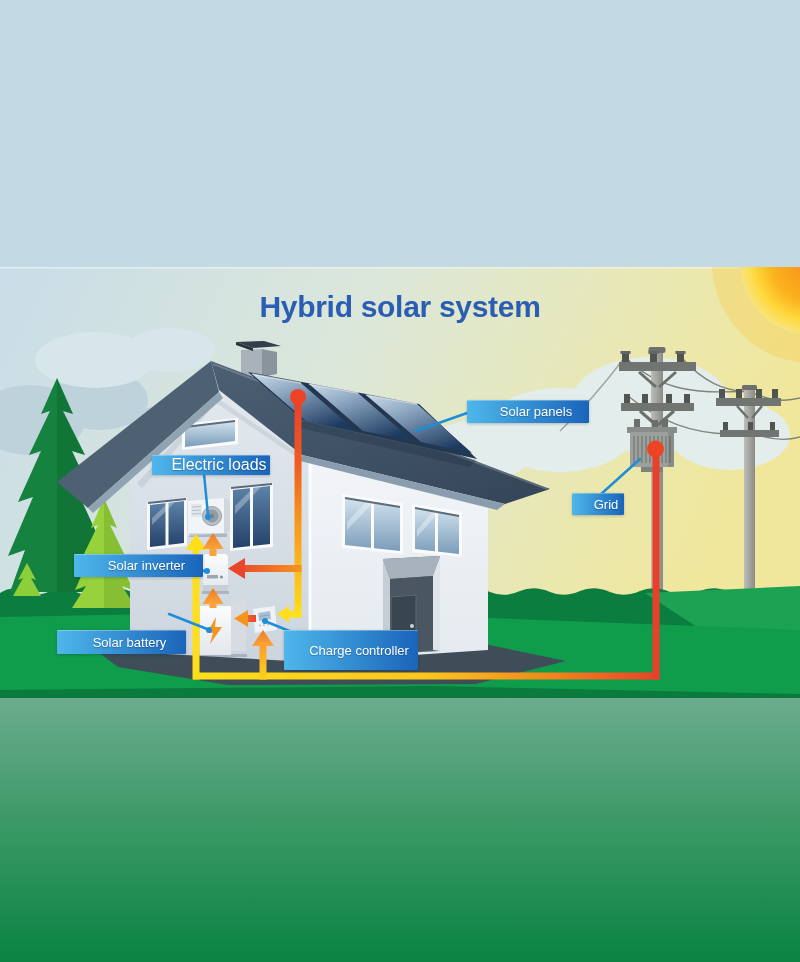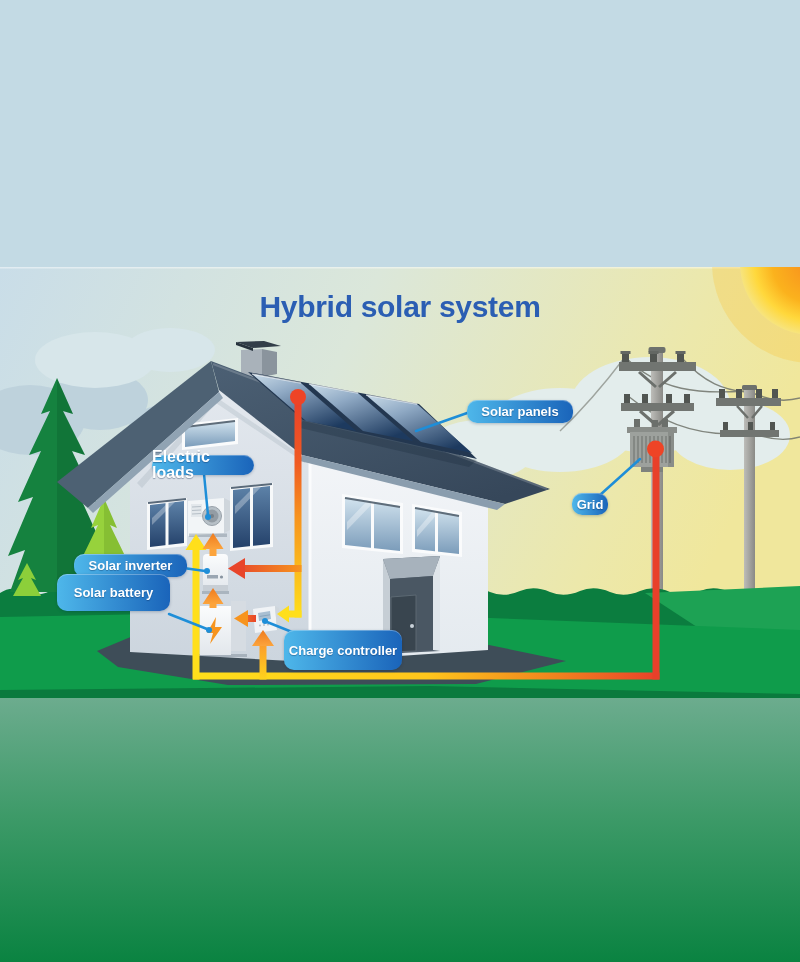--- a/index.html
+++ b/index.html
@@ -5,28 +5,28 @@
   html,body{margin:0;padding:0;background:#9aa;}
   #stage{position:relative;width:800px;height:962px;overflow:hidden;
          font-family:"Liberation Sans",sans-serif;background:#bef264;}
   .sky-top{position:absolute;left:0;top:0;width:800px;height:267px;background:#c3dae4;}
   .bottom-grad{position:absolute;left:0;top:698px;width:800px;height:264px;
       background:linear-gradient(180deg,#6cac8e 0%,#3d9a68 45%,#0a8341 100%);}
   svg.illo{position:absolute;left:0;top:267px;display:block;}
   .title{position:absolute;left:0;top:290px;width:800px;text-align:center;
       font-weight:800;font-size:30px;letter-spacing:-.3px;color:var(--c-title,#2b5eb3);}
   .lbl{position:absolute;display:flex;align-items:center;justify-content:center;
-      color:#fff;font-weight:bold;font-size:13px;line-height:1;
+      color:#fff;font-weight:normal;font-size:13px;line-height:1;
       background:linear-gradient(90deg,var(--c-lg1,#4eb7ea),var(--c-lg2,#1a64ba));
-      border-radius:10px;text-shadow:0 1px 1px rgba(0,30,70,.35);
-      box-shadow:inset 0 1px 0 rgba(255,255,255,.3),0 1px 3px rgba(0,30,70,.25);}
+      border-radius:1px;text-shadow:0 1px 1px rgba(0,30,70,.35);
+      box-shadow:inset 0 1px 0 rgba(255,255,255,.3),0 1px 3px rgba(0,30,70,.25);padding-left:16px;}
   #lbl-panels{left:467px;top:400px;width:106px;height:23px;}
   #lbl-loads{left:152px;top:455px;width:102px;height:20px;font-size:16px;}
   #lbl-inverter{left:74px;top:554px;width:113px;height:23px;}
-  #lbl-battery{left:57px;top:574px;width:113px;height:37px;}
+  #lbl-battery{left:57px;top:630px;width:113px;height:24px;}
   #lbl-controller{left:284px;top:630px;width:118px;height:40px;}
   #lbl-grid{left:572px;top:493px;width:36px;height:22px;}
   .ptr{stroke:var(--c-ptr,#1e8ed8);stroke-width:2.5;stroke-linecap:round;fill:none;}
   .ptr-dot{fill:var(--c-ptr,#1e8ed8);}
 </style>
 </head>
 <body>
 
 <div id="stage">
 

